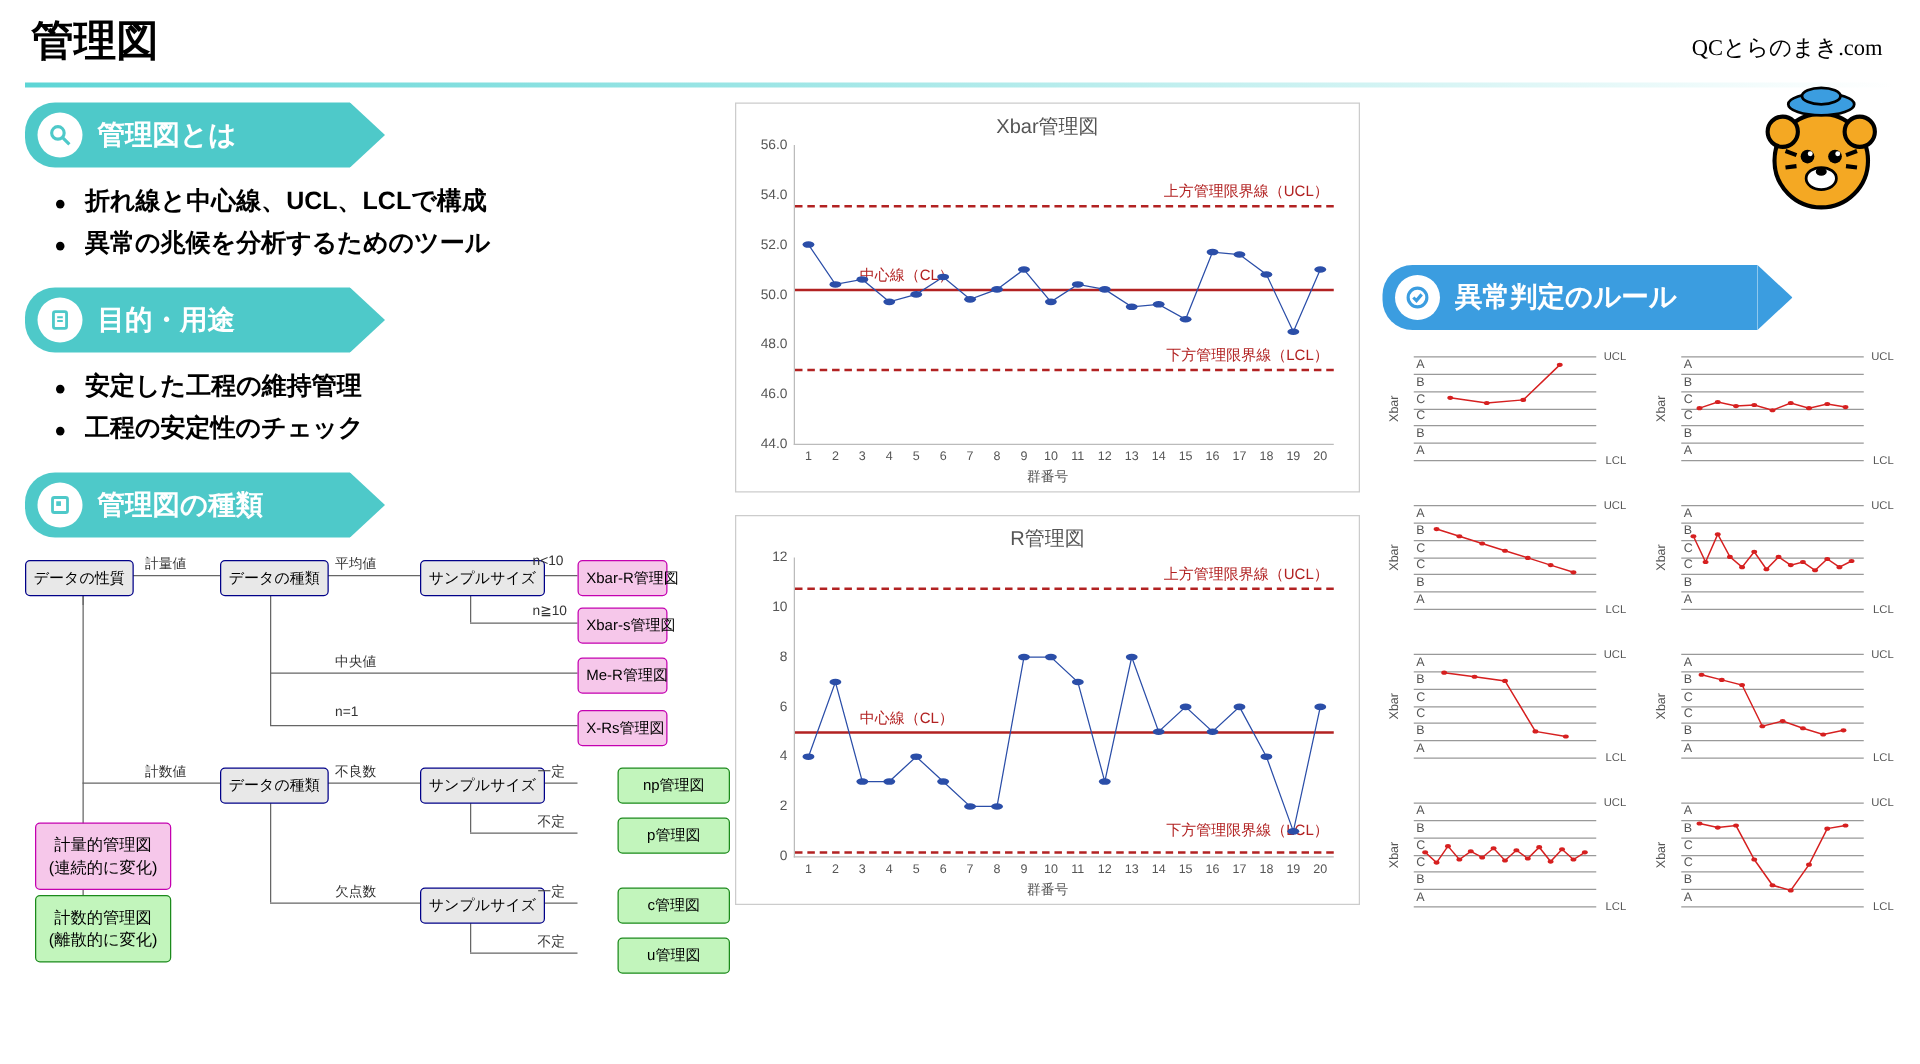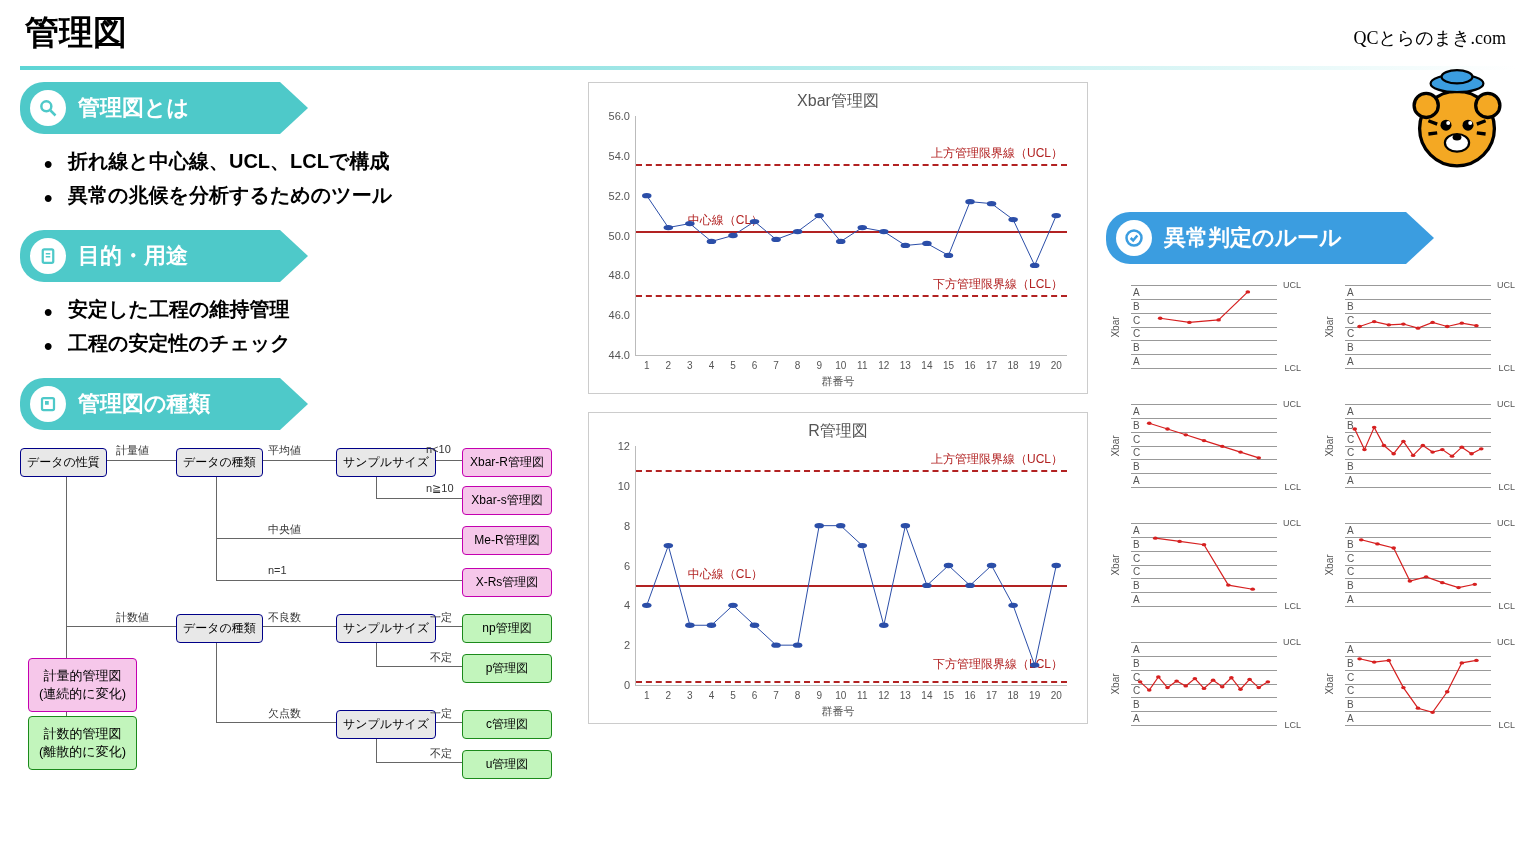--- a/index.html
+++ b/index.html
@@ -21,22 +21,22 @@
   .badge .icon-circle { width: 36px; height: 36px; border-radius: 50%; background: #fff; display: flex; align-items: center; justify-content: center; color: #4ec9c9; font-size: 20px; font-weight: 900; }
   .badge.blue .icon-circle { color: #3b9de0; }
 
   ul.bullets { margin: 6px 0 18px 20px; padding: 0; list-style: none; }
   ul.bullets li { font-size: 20px; font-weight: 700; position: relative; padding-left: 28px; line-height: 1.7; }
   ul.bullets li::before { content: "•"; position: absolute; left: 4px; font-size: 24px; }
 
   
   .tree-wrap { position: relative; height: 330px; margin-top: 8px; }
   .node { position: absolute; border: 1px solid #008; background: #e8e8e8; font-size: 12px; padding: 5px 6px; border-radius: 4px; text-align: center; white-space: nowrap; }
-  .leaf-pink { background: #f6c7ea; border-color: #c400b0; width: 90px; }
-  .leaf-green { background: #c2f5bc; border-color: #1b8a1b; width: 90px; }
+  .leaf-pink { background: #f6c7ea; border-color: #c400b0; width: 72px; }
+  .leaf-green { background: #c2f5bc; border-color: #1b8a1b; width: 90px; margin-left: 32px; }
   .legend-box { position: absolute; border: 1px solid; border-radius: 4px; font-size: 13px; padding: 8px 10px; text-align: center; line-height: 1.4; }
   .legend-pink { background: #f6c7ea; border-color: #c400b0; }
   .legend-green { background: #c2f5bc; border-color: #1b8a1b; }
   .edge-label { position: absolute; font-size: 11px; color: #333; }
   .tree-line { position: absolute; background: #666; }
 
   
   .chart-box { border: 1px solid #ccc; padding: 8px 12px 4px 12px; margin-bottom: 18px; }
   .chart-title { text-align: center; font-size: 16px; color: #555; margin-bottom: 4px; }
   .chart-area { position: relative; height: 150px; margin-left: 34px; margin-right: 8px; border-left: 1px solid #bbb; border-bottom: 1px solid #bbb; }

